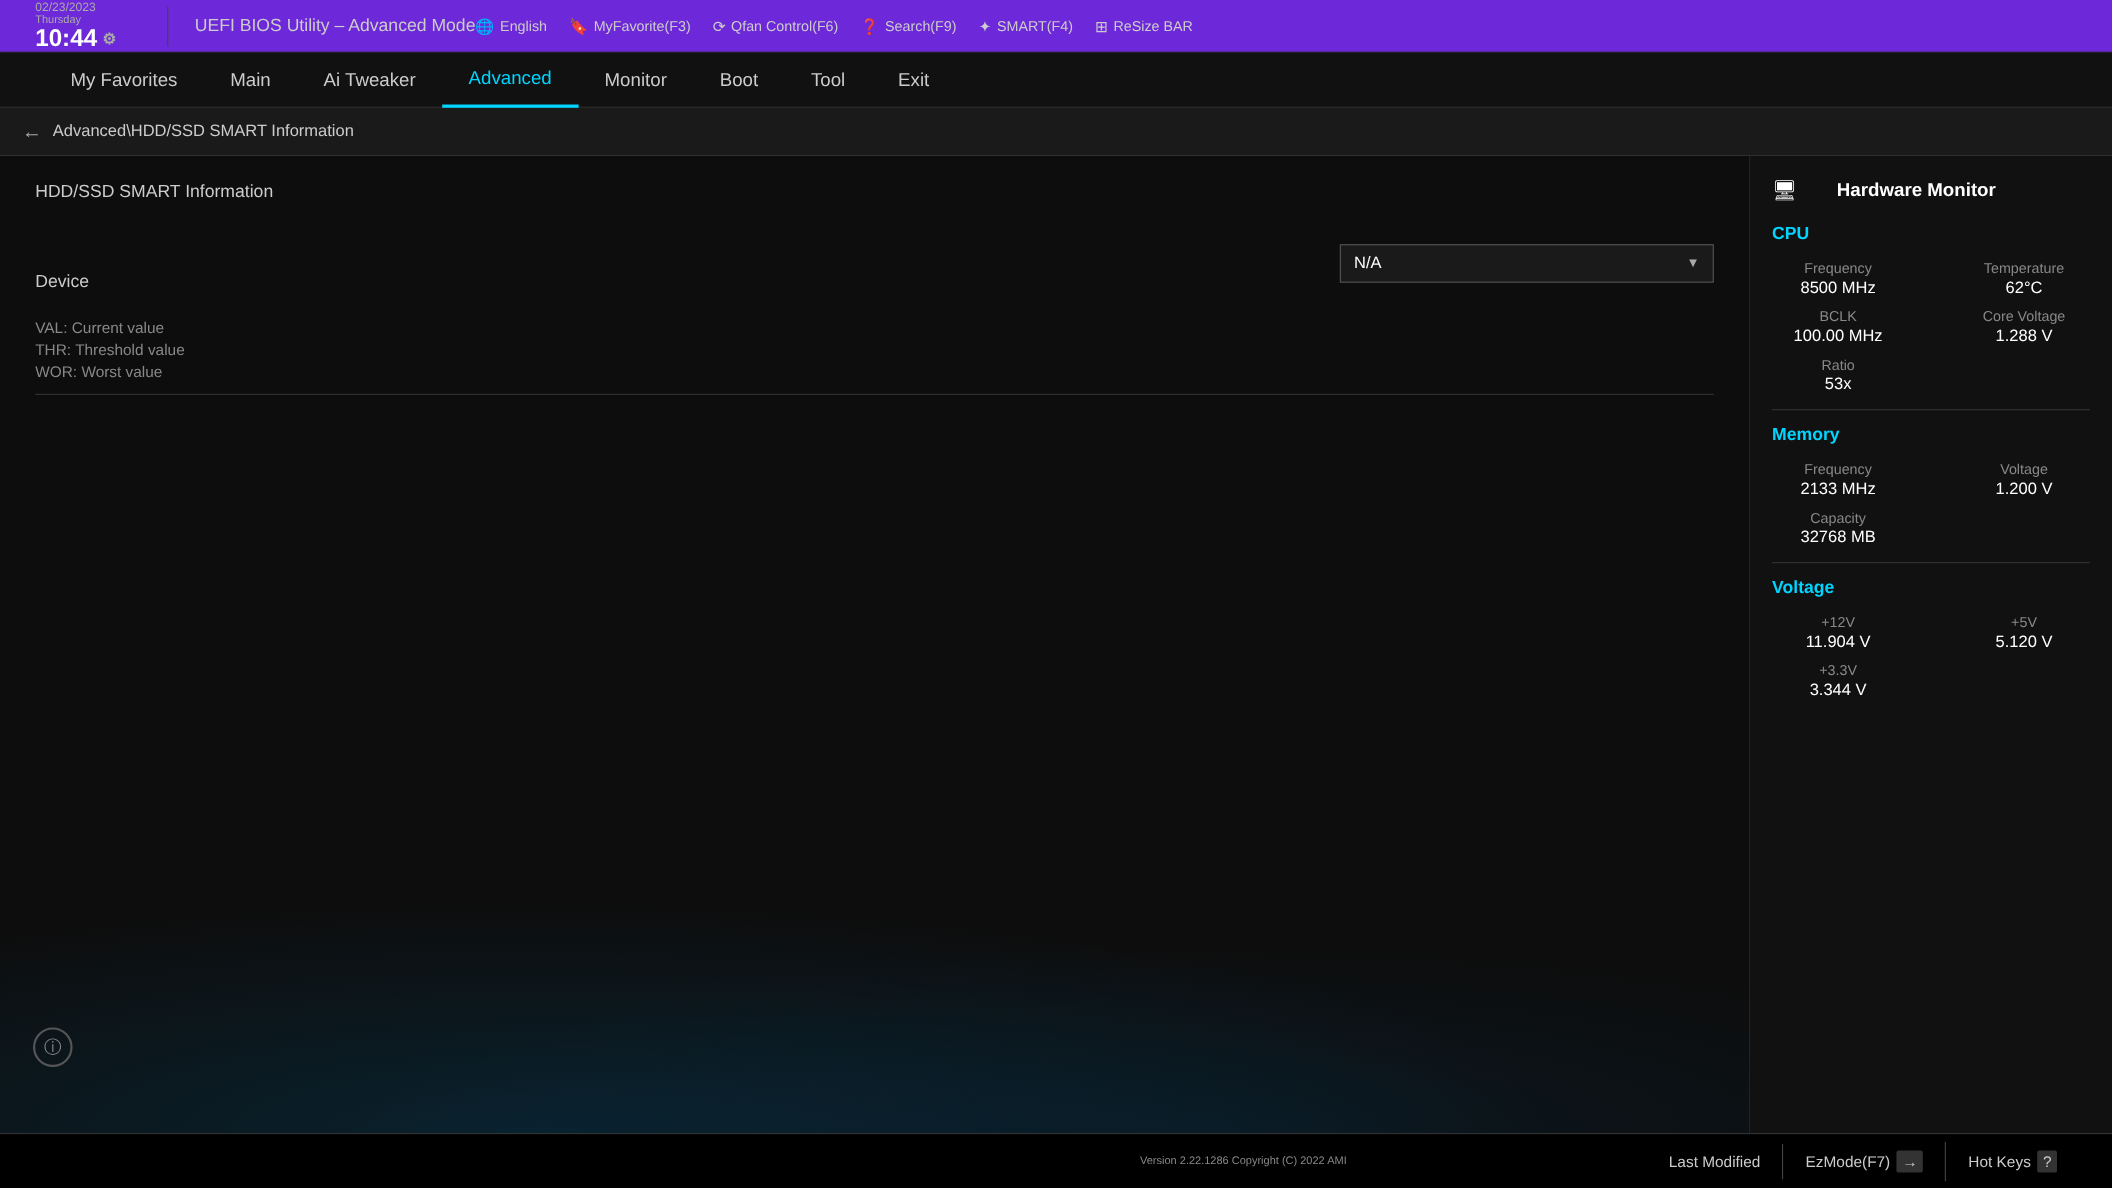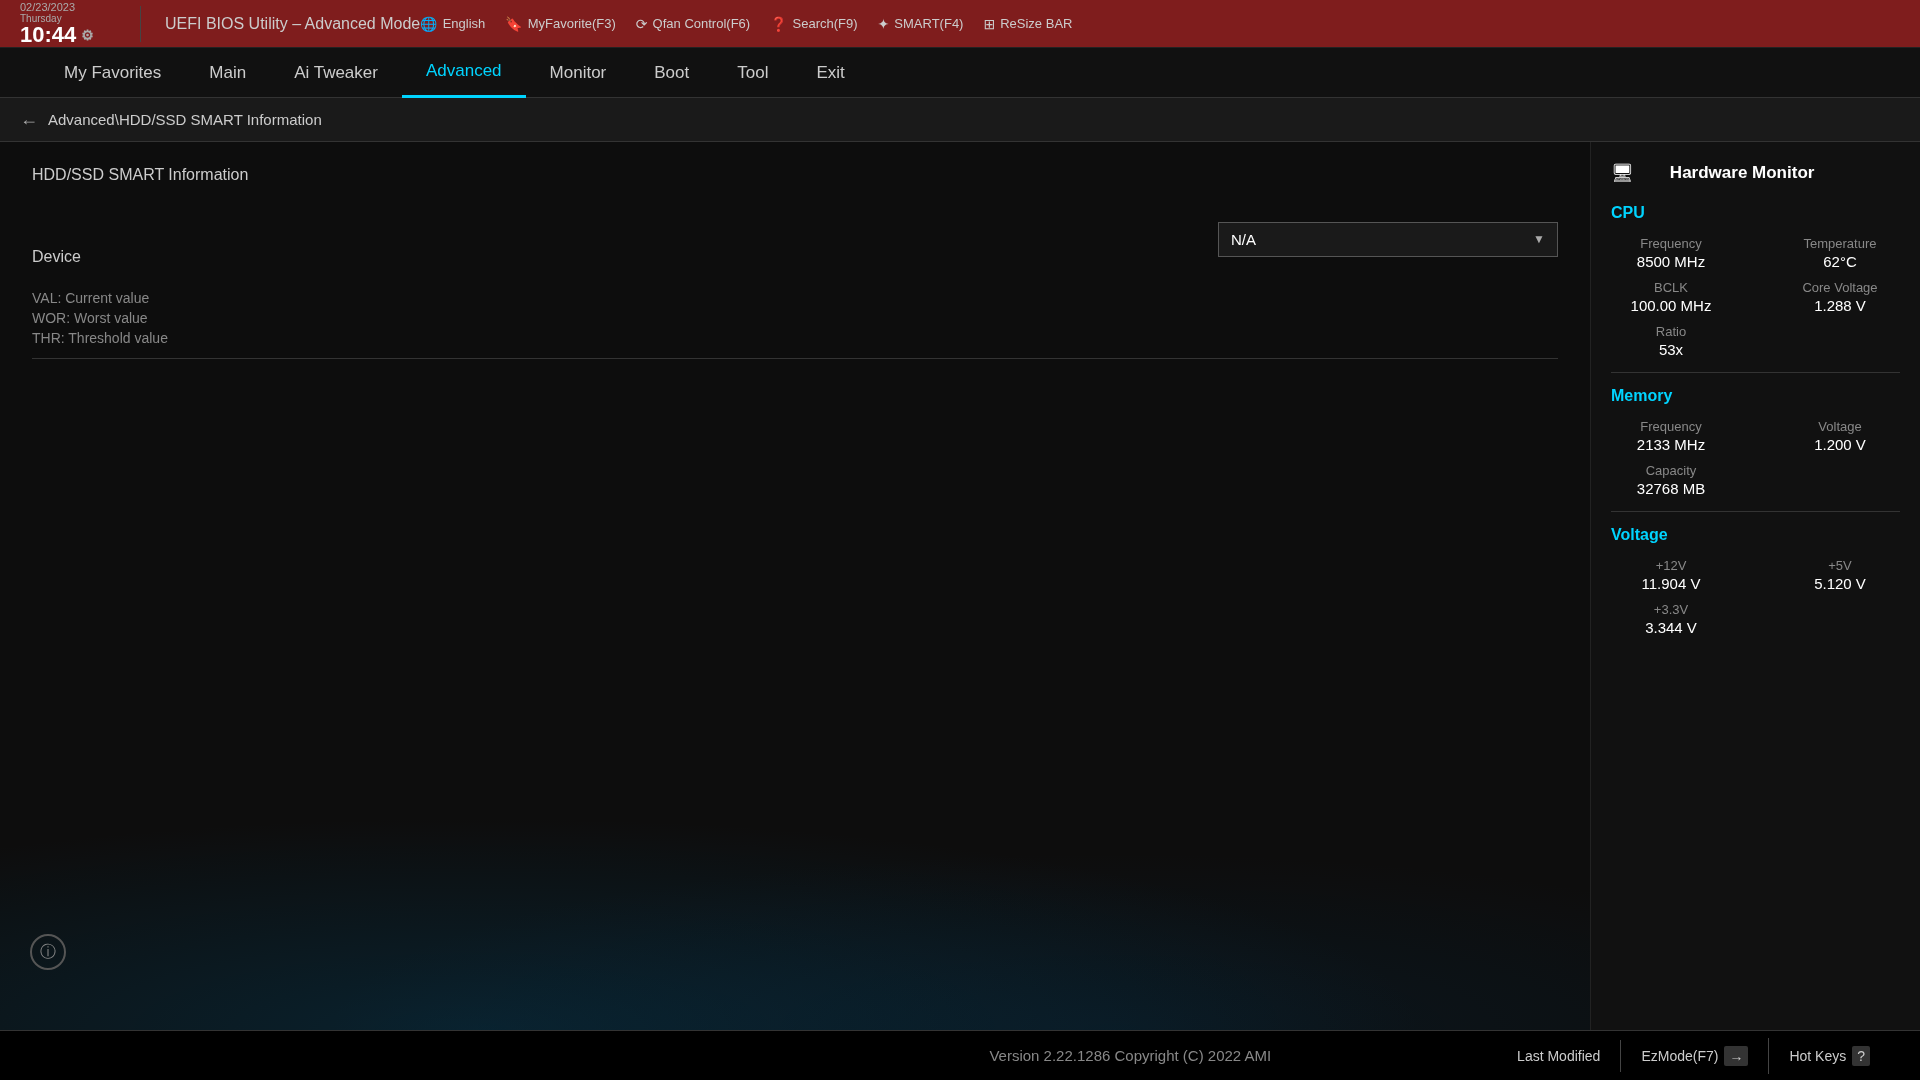--- a/index.html
+++ b/index.html
@@ -10,23 +10,23 @@
       font-family: 'Segoe UI', Arial, sans-serif;
       color: #fff;
       overflow: hidden;
       position: relative;
     }
 
     
     .header {
       display: flex;
       align-items: center;
-      background: #7f1d1d;
+      background: #6d28d9;
       height: 48px;
-      padding: 0 20px;
+      padding: 0 32px;
       border-bottom: 1px solid #222;
     }
     .logo-area {
       display: flex;
       align-items: center;
       gap: 12px;
       min-width: 340px;
     }
     .bios-title {
       color: #ccc;
@@ -269,21 +269,21 @@
       display: flex;
       align-items: center;
       justify-content: space-between;
       padding: 0 30px;
       border-top: 1px solid #333;
     }
     .bottom-center {
       flex: 1;
       text-align: center;
       color: #888;
-      font-size: 15px;
+      font-size: 10px;
     }
     .bottom-actions {
       display: flex;
       align-items: center;
       gap: 0;
     }
     .bottom-btn {
       display: flex;
       align-items: center;
       gap: 6px;
@@ -404,22 +404,22 @@
       <div class="device-row">
         <span class="device-label">Device</span>
         <div class="device-dropdown">
           <span>N/A</span>
           <span class="dropdown-arrow">▼</span>
         </div>
       </div>
 
       <div class="legend">
         <div class="legend-item">VAL:  Current value</div>
+        <div class="legend-item">THR:  Threshold value</div>
         <div class="legend-item">WOR: Worst value</div>
-        <div class="legend-item">THR:  Threshold value</div>
       </div>
 
       <hr class="divider-line">
     </div>
 
     <div class="info-icon-area">
       <div class="info-circle">ⓘ</div>
     </div>
   </div>
 

